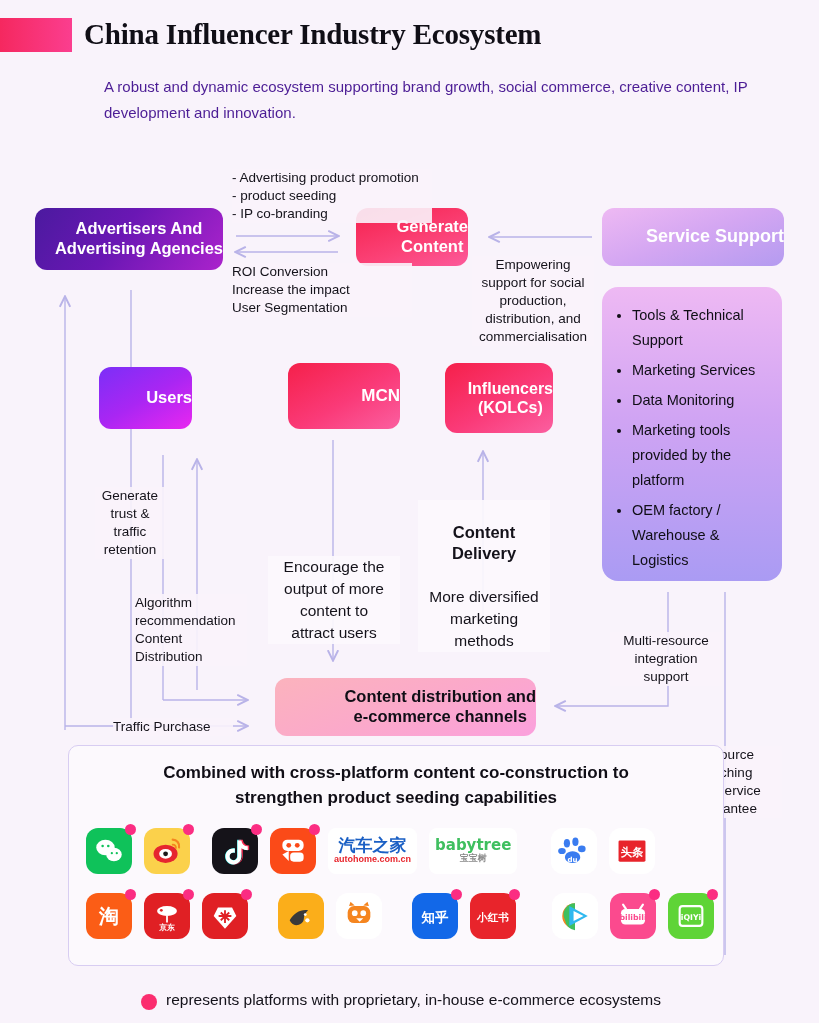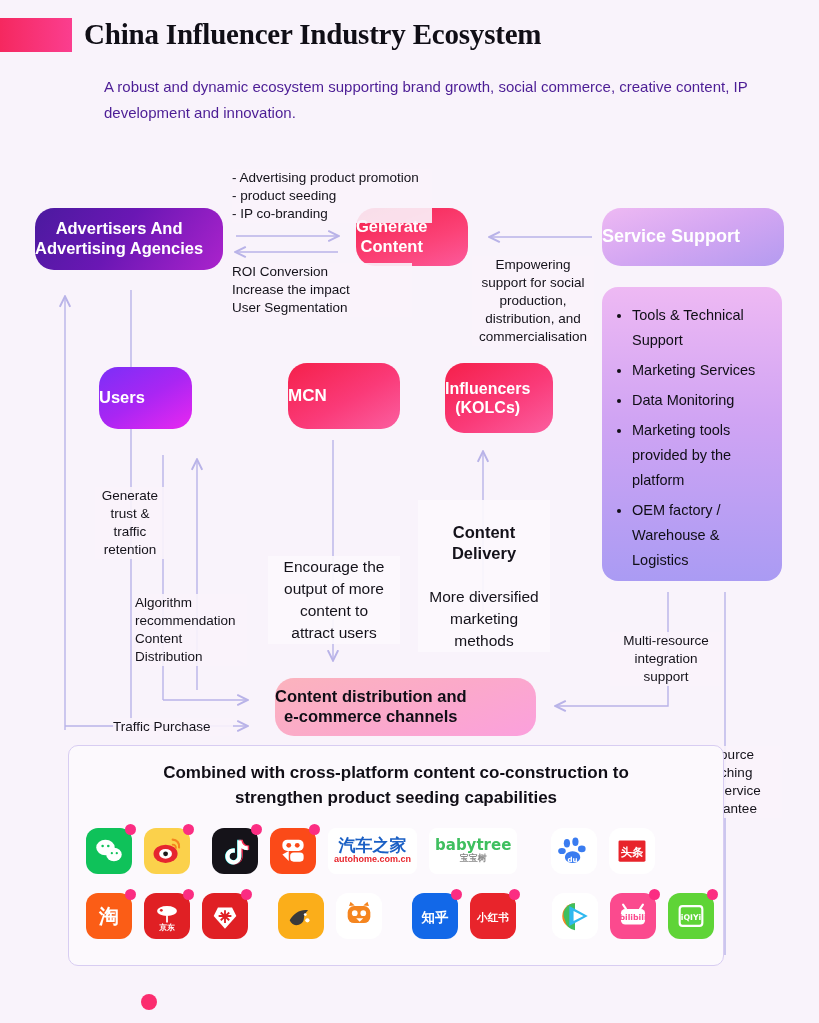--- a/index.html
+++ b/index.html
@@ -14,21 +14,21 @@
 
   
   .title-bar{left:0;top:18px;width:72px;height:34px;
     background:linear-gradient(90deg,#f5285f 0%,#fb3e8f 100%);}
   .page-title{left:84px;top:18px;width:660px;
     font-family:"Liberation Serif",serif;font-weight:700;font-size:29px;
     letter-spacing:-.2px;color:#100e16;}
   .subtitle{left:84px;top:74px;width:670px;font-size:15px;line-height:26px;color:#4c1d95;margin-left:20px;}
 
   
-  .node{border-radius:19px;display:flex;align-items:center;justify-content:flex-start;
+  .node{border-radius:12px;display:flex;align-items:center;justify-content:flex-end;
     text-align:center;color:#fff;font-weight:700;box-sizing:border-box;}
   .node .lbl{line-height:1.2;white-space:pre-line;}
 
   #advertisers{left:35px;top:208px;width:188px;height:62px;font-size:16.5px;
     background:linear-gradient(125deg,#4b1a9f 0%,#6a17b4 45%,#ab23cc 100%);}
   #generate{left:356px;top:208px;width:112px;height:58px;font-size:16.5px;
     background:linear-gradient(160deg,#f5214d 0%,#fb4277 60%,#fc5a9b 100%);}
   #service-support{left:602px;top:208px;width:182px;height:58px;font-size:18px;
     background:linear-gradient(160deg,#eeb9f3 0%,#d3a6f2 50%,#b49bf0 100%);}
   #users{left:99px;top:367px;width:93px;height:62px;font-size:16.5px;
@@ -334,13 +334,14 @@
       <div class="logo" title="iQIYI" style="background: rgb(95, 212, 55); color: #0f172a;">
         <svg viewBox="0 0 48 48" width="34" height="34">
           <rect x="8" y="10" width="32" height="28" rx="4" fill="none" stroke="#fff" stroke-width="3"></rect>
           <text x="24" y="30" font-size="11" font-family="DejaVu Sans" font-weight="700" fill="#fff" text-anchor="middle">iQIYi</text>
         </svg>
         <span class="dot"></span>
       </div>
     </div>
 
   <div class="abs" id="legend-dot"></div>
+  <div class="abs" id="legend-text">represents platforms with proprietary, in-house e-commerce ecosystems</div>
 </div>
 
 </body></html>

